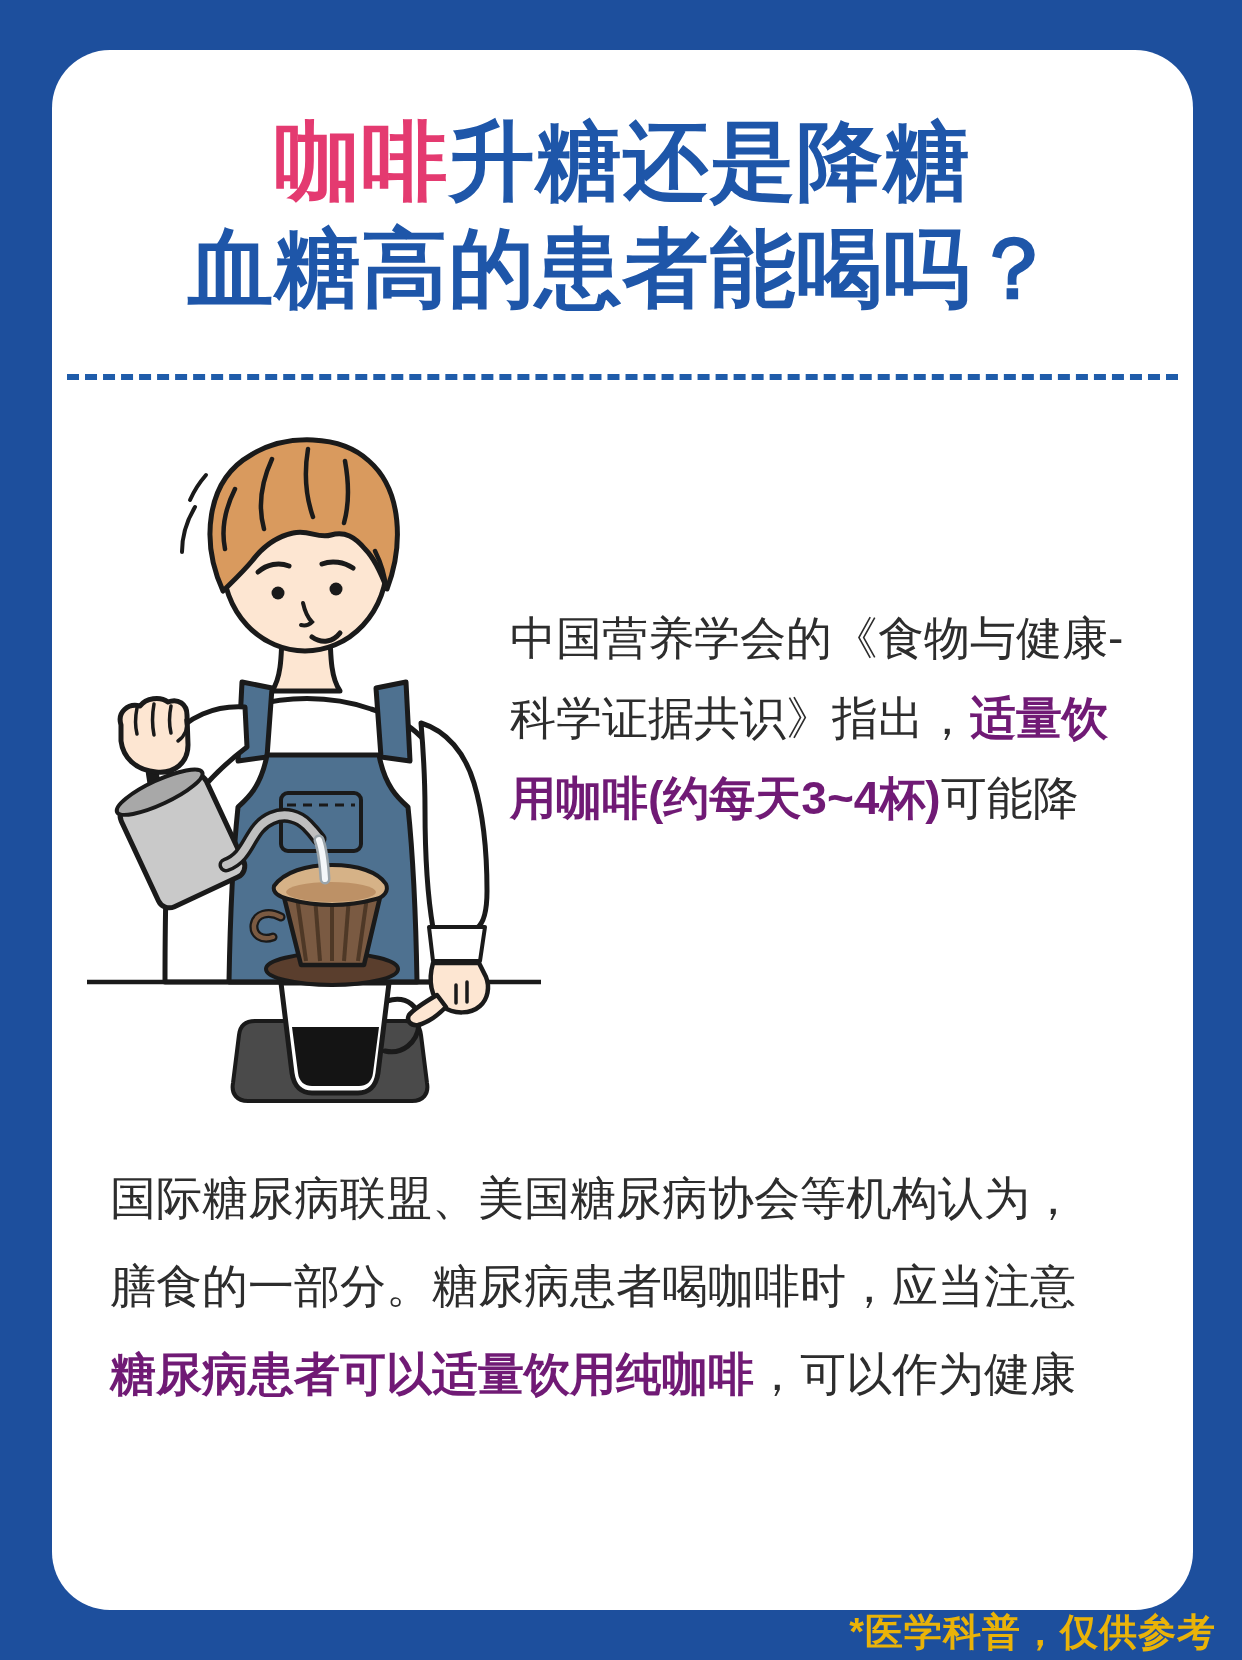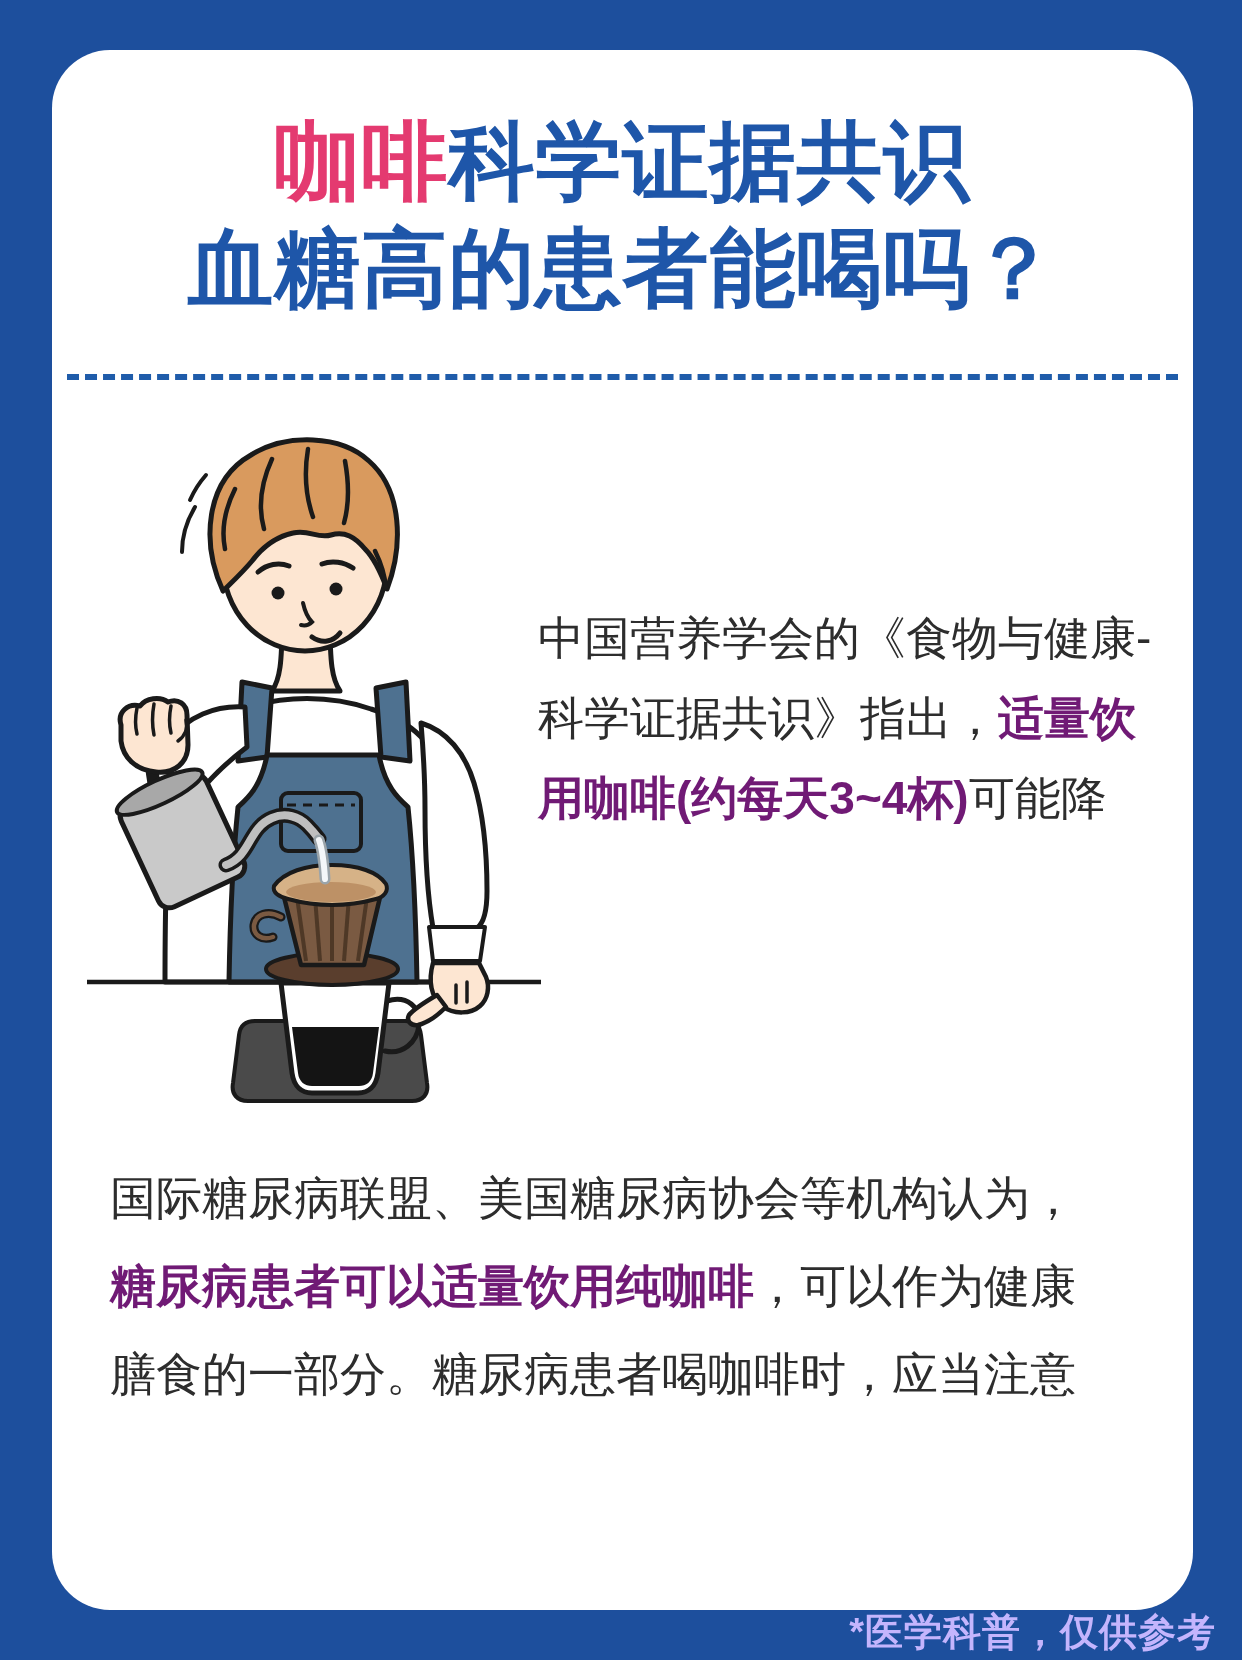--- a/index.html
+++ b/index.html
@@ -18,39 +18,39 @@
     text-align:center; font-size:86px; line-height:107px; font-weight:900;
     color:#1e56a9; letter-spacing:1px; white-space:nowrap;
   }
   .title-wrap .em { color:#e43a70; }
   .divider {
     position:absolute; top:324px; left:15px; right:15px; height:0;
     border-top:6px dashed #1f5caa;
   }
   .illu { position:absolute; left:23px; top:375px; width:470px; height:690px; }
   .intro { position:absolute; left:458px; top:548px; color:#2d2d2d; }
-  .intro .tline { font-size:46px; line-height:80px; font-weight:500; white-space:nowrap;margin-left:28px; }
+  .intro .tline { font-size:46px; line-height:80px; font-weight:500; white-space:nowrap; }
   .bodytext { position:absolute; left:58px; top:1104px; color:#2d2d2d; }
   .bodytext .tline { font-size:46px; line-height:88px; font-weight:500; white-space:nowrap; }
   .tline .em { color:#701a75; font-weight:700; }
   .footer-note {
     position:absolute; right:26px; top:1604px; height:56px;
     display:flex; align-items:center;
-    color:#c4b5fd; font-size:38px; font-weight:800; letter-spacing:1px;
+    color:#eab308; font-size:38px; font-weight:800; letter-spacing:1px;
   }
   svg .oln { stroke:#1a1a1a; stroke-linejoin:round; stroke-linecap:round; }
 </style>
 </head>
 <body>
 
 <div class="frame">
   <div class="card">
 
     <div class="title-wrap">
-      <div><span class="em">咖啡</span><span>科学证据共识</span></div>
+      <div><span class="em">咖啡</span><span>升糖还是降糖</span></div>
       <div><span>血糖高的患者能喝吗？</span></div>
     </div>
 
     <div class="divider"></div>
 
     <svg class="illu" viewBox="0 0 470 690" aria-hidden="true">
 
       <path d="M207,196 C207,238 205,254 197,266 L265,266 C257,254 255,238 255,196 Z" class="oln" stroke-width="5" fill="#fde6d2"></path>
 
       <path d="M90,557 C90,470 93,400 96,368 C99,318 128,296 168,284 C208,270 256,270 296,284 C336,296 365,318 368,368 C371,400 374,470 374,557 Z" class="oln" stroke-width="5" fill="#ffffff"></path>
@@ -138,22 +138,22 @@
     </svg>
 
     <div class="intro">
       <div class="tline"><span>中国营养学会的《食物与健康-</span></div>
       <div class="tline"><span>科学证据共识》指出，</span><span class="em">适量饮</span></div>
       <div class="tline"><span class="em">用咖啡(约每天3~4杯)</span><span>可能降</span></div>
     </div>
 
     <div class="bodytext">
       <div class="tline"><span>国际糖尿病联盟、美国糖尿病协会等机构认为，</span></div>
+      <div class="tline"><span>膳食的一部分。糖尿病患者喝咖啡时，应当注意</span></div>
       <div class="tline"><span class="em">糖尿病患者可以适量饮用纯咖啡</span><span>，可以作为健康</span></div>
-      <div class="tline"><span>膳食的一部分。糖尿病患者喝咖啡时，应当注意</span></div>
     </div>
 
   </div>
 
   <div class="footer-note">
       <span>*医学科普，仅供参考</span>
     </div>
 </div>
 
 </body></html>

